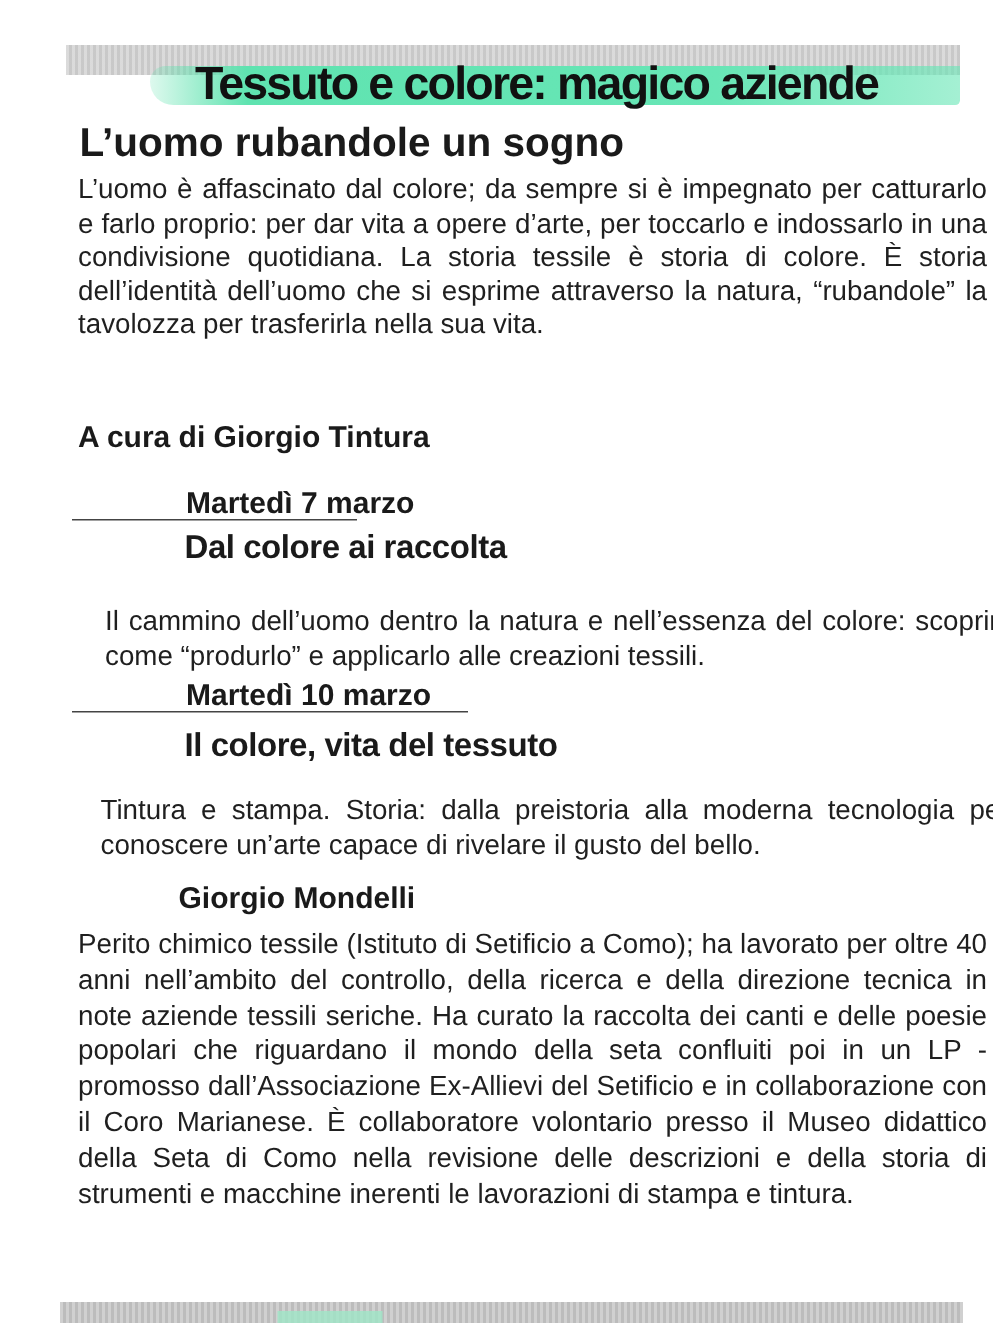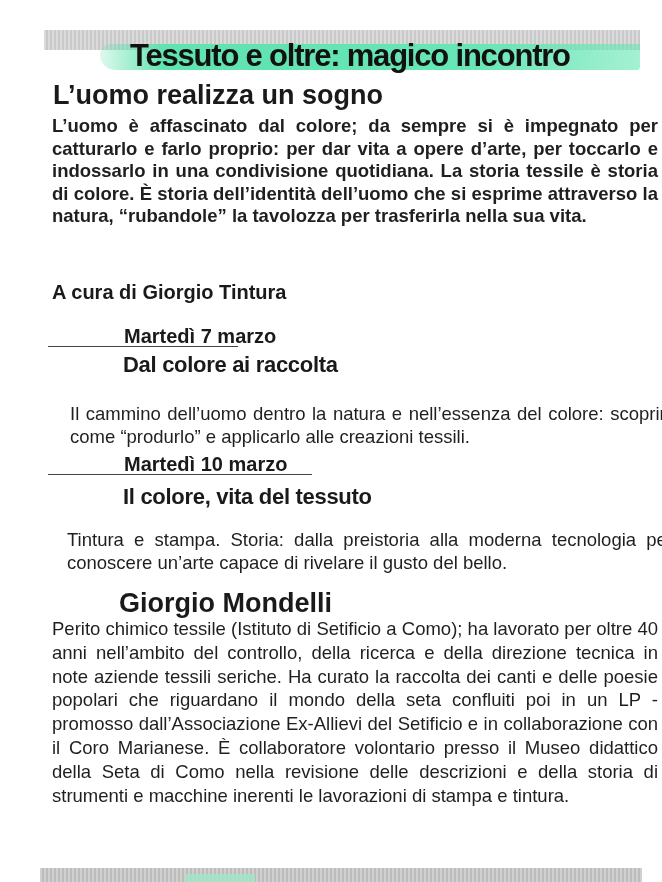--- a/index.html
+++ b/index.html
@@ -54,21 +54,21 @@
     }
     .body-text {
       position: absolute;
       left: 52px;
       width: 606px;
       font-size: 18.5px;
       line-height: 22.5px;
       color: #1f1f1f;
       text-align: justify;
     }
-    .intro { top: 115px; font-weight: bold; }
+    .intro { top: 115px; }
     .curator {
       position: absolute;
       left: 52px;
       top: 281px;
       font-size: 20px;
       font-weight: bold;
       color: #1a1a1a;
     }
     .date-rule {
       position: absolute;
@@ -91,21 +91,21 @@
       font-size: 22px;
       font-weight: bold;
       color: #1a1a1a;
       white-space: nowrap;
       letter-spacing: -0.3px;
     }
     .bio-name {
       position: absolute;
       left: 119px;
       top: 588px;
-      font-size: 27px;
+      font-size: 20px;
       font-weight: bold;
       color: #1a1a1a;
     }
     .bottom-band {
       position: absolute;
       left: 40px;
       top: 868px;
       width: 602px;
       height: 14px;
       background: repeating-linear-gradient(90deg, #d0d0d0 0 2px, #bcbcbc 2px 4px);
@@ -118,22 +118,22 @@
       height: 8px;
       background: #9fe6c7;
       opacity: 0.8;
     }
   </style>
 </head>
 <body>
 
 <div class="top-band"></div>
 <div class="green-swash"></div>
-<h1 class="main-title" style="margin:0">Tessuto e oltre: magico incontro</h1>
-<h2 class="subtitle" style="margin:0">L’uomo realizza un sogno</h2>
+<h1 class="main-title" style="margin:0">Tessuto e colore: magico aziende</h1>
+<h2 class="subtitle" style="margin:0">L’uomo rubandole un sogno</h2>
 
 <p class="body-text intro" style="margin:0">L’uomo è affascinato dal colore; da sempre si è impegnato per catturarlo e farlo proprio: per dar vita a opere d’arte, per toccarlo e indossarlo in una condivisione quotidiana. La storia tessile è storia di colore. È storia dell’identità dell’uomo che si esprime attraverso la natura, “rubandole” la tavolozza per trasferirla nella sua vita.</p>
 <div class="curator">A cura di Giorgio Tintura</div>
 
 <div class="date-rule" style="top:346px;width:190px"></div>
 <div class="date-label" style="top:325px">Martedì 7 marzo</div>
 <div class="event-title" style="top:352px">Dal colore ai raccolta</div>
 <p class="body-text" style="top:385px;margin:18px">Il cammino dell’uomo dentro la natura e nell’essenza del colore: scoprire come “produrlo” e applicarlo alle creazioni tessili.</p>
 
 <div class="date-rule" style="top:474px;width:264px"></div>

